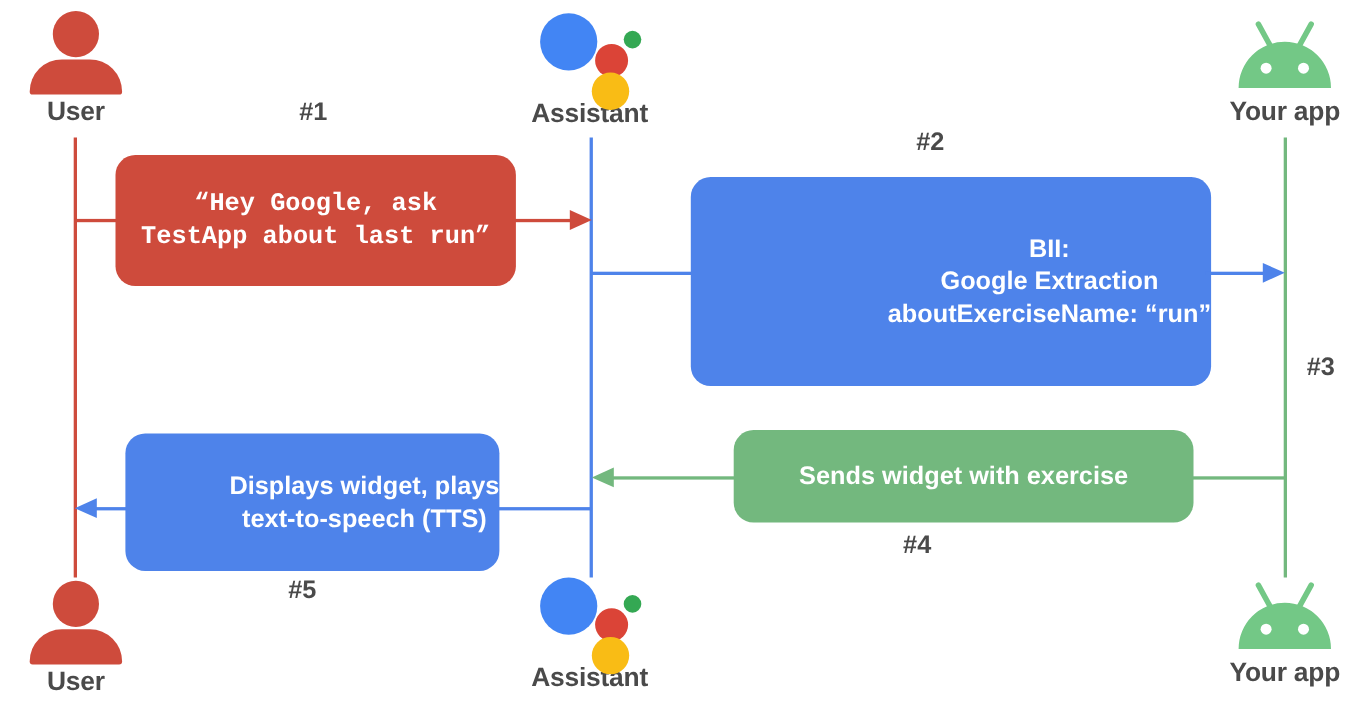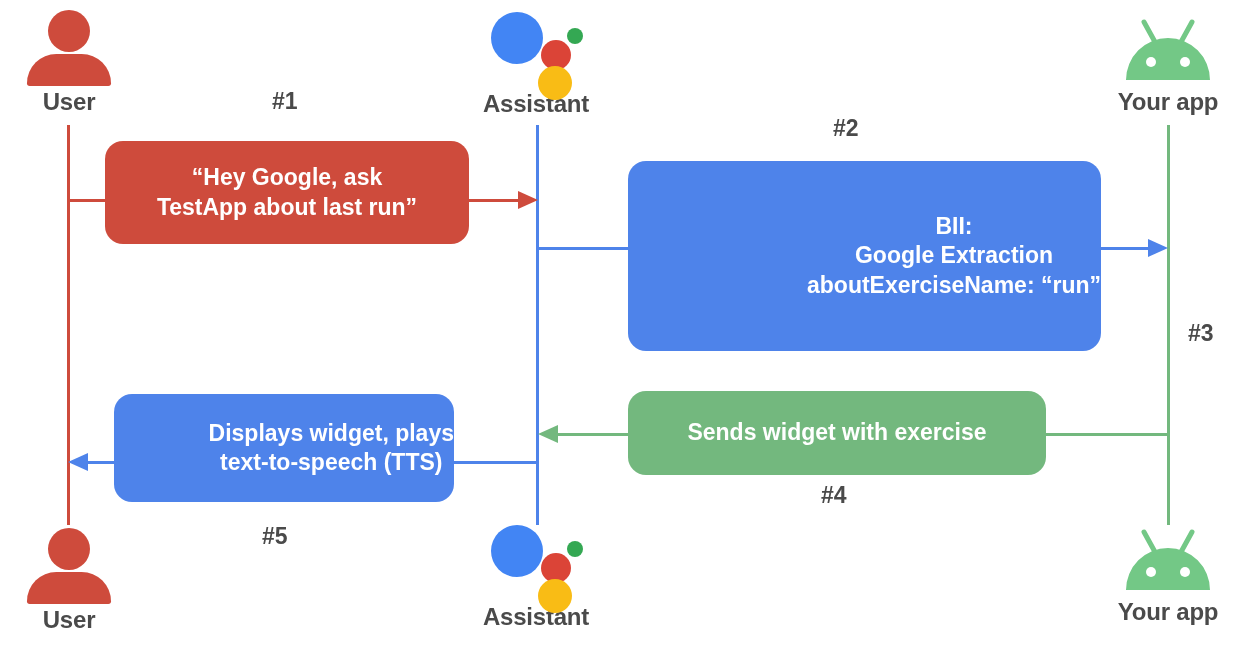--- a/index.html
+++ b/index.html
@@ -99,21 +99,21 @@
     font-weight: bold;
     display: flex;
     align-items: center;
     justify-content: center;
     text-align: center;
     box-sizing: border-box;
     line-height: 1.28;
   }
   .msg-red   { background: #CE4B3C; }
   .msg-blue  { background: #4E83EA; justify-content: flex-end; }
-  .msg-green { background: #73B87E; }
+  .msg-green { background: #73B87E; margin-left: 39px; }
 
   
   .arrow-line {
     position: absolute;
     height: 3px;
   }
   .arrow-head {
     position: absolute;
     width: 0;
     height: 0;
@@ -174,21 +174,21 @@
       </svg>
     </div>
     <div class="actor-label">Your app</div>
   </div>
 
   <div class="step" style="left:272px; top:88px;">#1</div>
 
   <div class="arrow-line" style="left:68px; top:199px; width:455px; background:#CE4B3C;"></div>
   <div class="arrow-head right" style="left:518px; top:191px; border-left:20px solid #CE4B3C;"></div>
 
-  <div class="msg msg-red" style="left:105px; top:141px; width:364px; height:103px; font-size:23px;">
+  <div class="msg msg-red" style="left:105px; top:141px; width:364px; height:119px; font-size:23px;font-family:Liberation Mono, monospace;">
     <div>
       <div>“Hey Google, ask</div>
       <div>TestApp about last run”</div>
     </div>
   </div>
 
   <div class="step" style="left:833px; top:115px;">#2</div>
 
   <div class="arrow-line" style="left:537px; top:247px; width:110px; background:#4E83EA;"></div>
 
@@ -212,21 +212,21 @@
     <div>
       <div>Sends widget with exercise</div>
     </div>
   </div>
 
   <div class="step" style="left:821px; top:482px;">#4</div>
 
   <div class="arrow-line" style="left:86px; top:461px; width:452px; background:#4E83EA;"></div>
   <div class="arrow-head left" style="left:68px; top:453px; border-right:20px solid #4E83EA;"></div>
 
-  <div class="msg msg-blue" style="left:114px; top:394px; width:340px; height:108px; font-size:23px;">
+  <div class="msg msg-blue" style="left:114px; top:394px; width:340px; height:125px; font-size:23px;">
     <div>
       <div>Displays widget, plays</div>
       <div>text-to-speech (TTS)</div>
     </div>
   </div>
 
   <div class="step" style="left:262px; top:523px;">#5</div>
 
   <div class="actor" style="left:-6px; top:528px;">
     <div class="user-icon">

